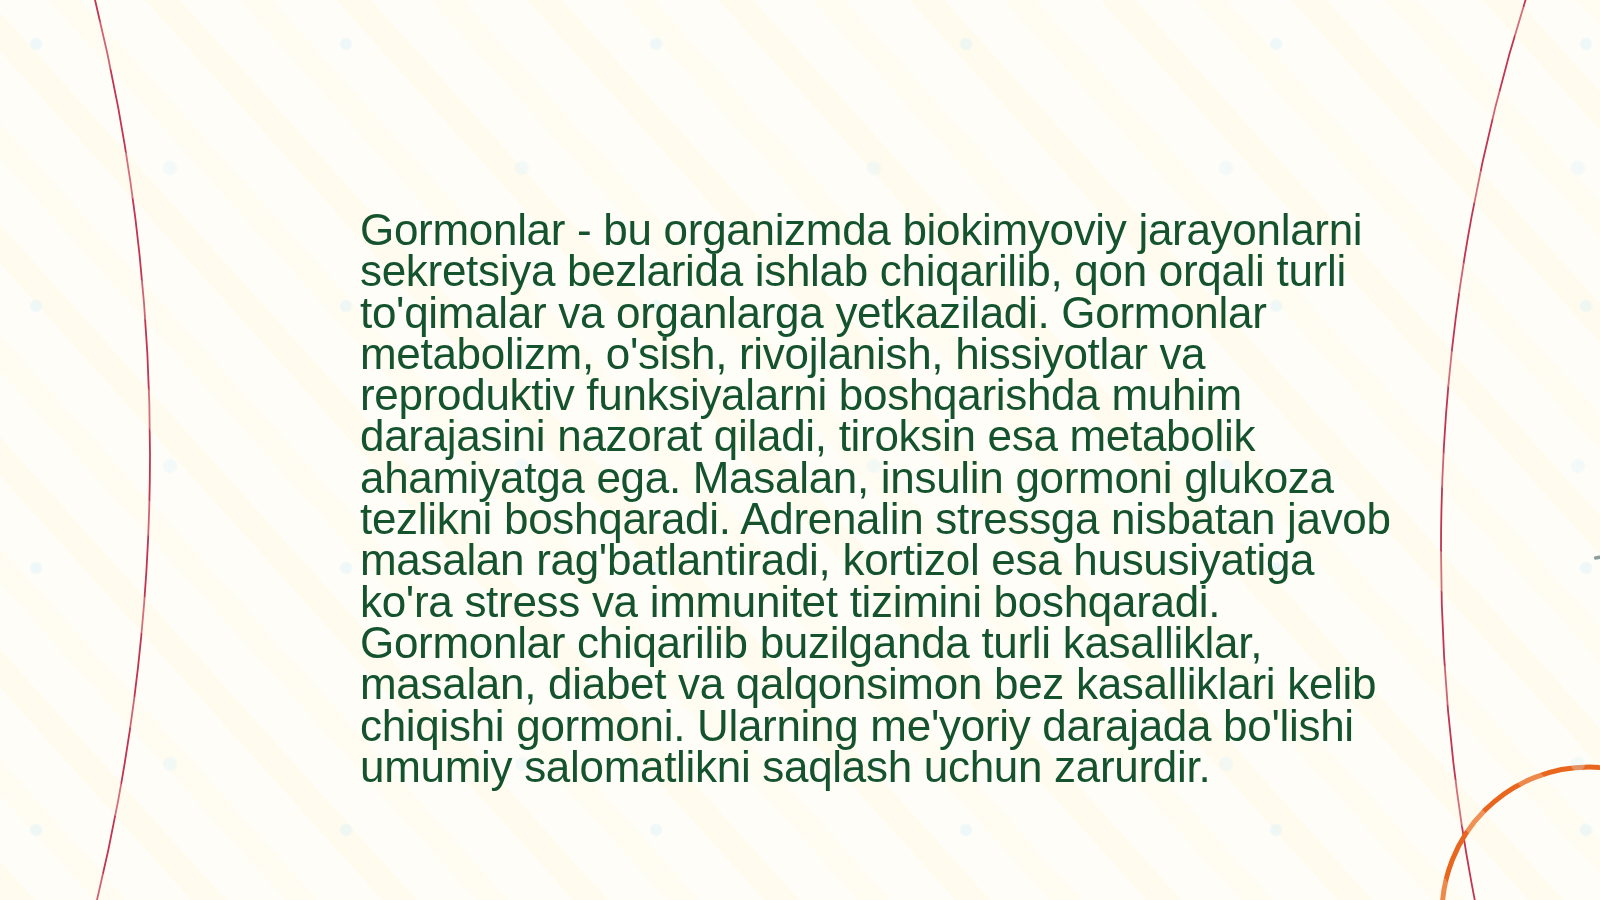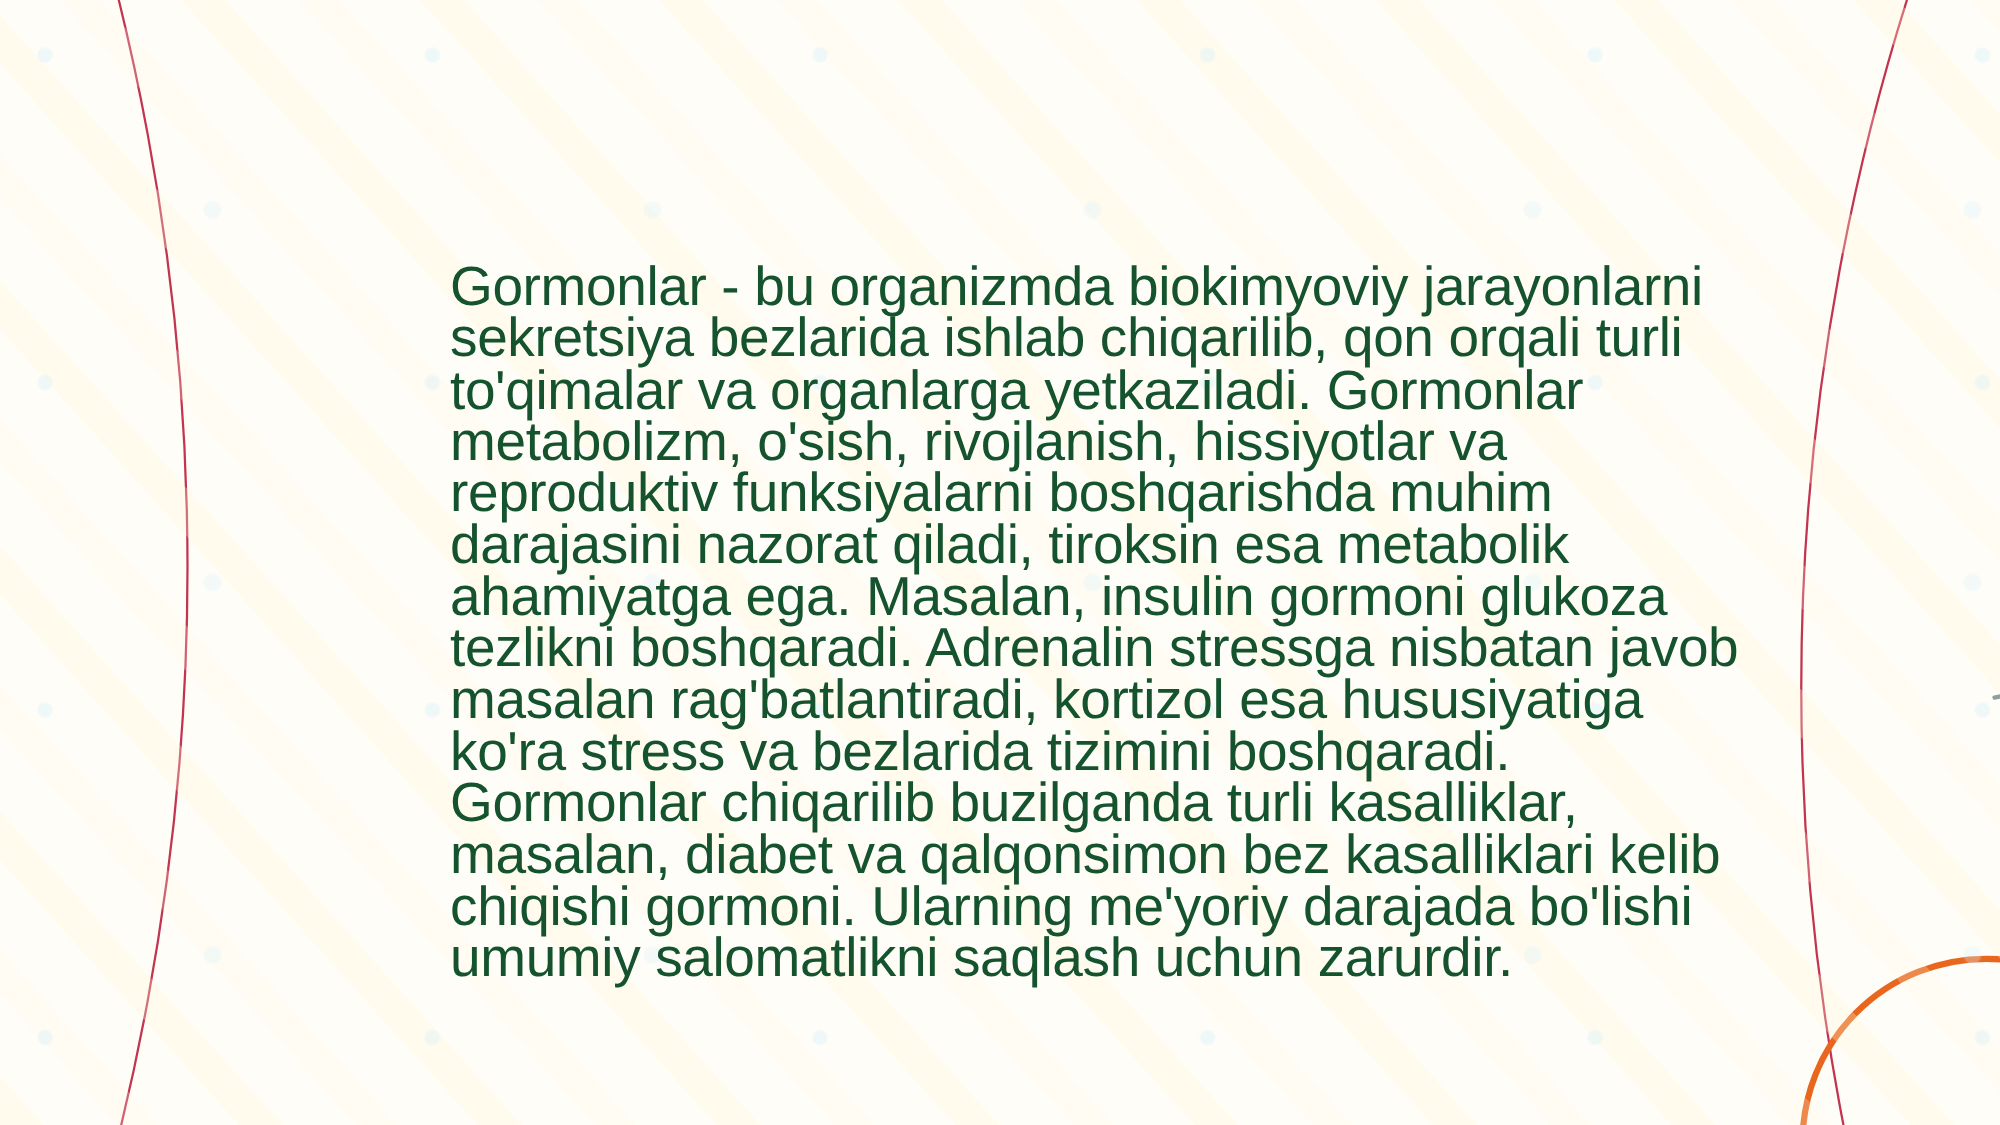--- a/index.html
+++ b/index.html
@@ -76,20 +76,20 @@
   <div class="paragraph">
     <div class="line">Gormonlar - bu organizmda biokimyoviy jarayonlarni</div>
     <div class="line">sekretsiya bezlarida ishlab chiqarilib, qon orqali turli</div>
     <div class="line">to'qimalar va organlarga yetkaziladi. Gormonlar</div>
     <div class="line">metabolizm, o'sish, rivojlanish, hissiyotlar va</div>
     <div class="line">reproduktiv funksiyalarni boshqarishda muhim</div>
     <div class="line">darajasini nazorat qiladi, tiroksin esa metabolik</div>
     <div class="line">ahamiyatga ega. Masalan, insulin gormoni glukoza</div>
     <div class="line">tezlikni boshqaradi. Adrenalin stressga nisbatan javob</div>
     <div class="line">masalan rag'batlantiradi, kortizol esa hususiyatiga</div>
-    <div class="line">ko'ra stress va bezlarida tizimini boshqaradi.</div>
+    <div class="line">ko'ra stress va immunitet tizimini boshqaradi.</div>
     <div class="line">Gormonlar chiqarilib buzilganda turli kasalliklar,</div>
     <div class="line">masalan, diabet va qalqonsimon bez kasalliklari kelib</div>
     <div class="line">chiqishi gormoni. Ularning me'yoriy darajada bo'lishi</div>
     <div class="line">umumiy salomatlikni saqlash uchun zarurdir.</div>
   </div>
 
 </div>
 
 </body></html>

